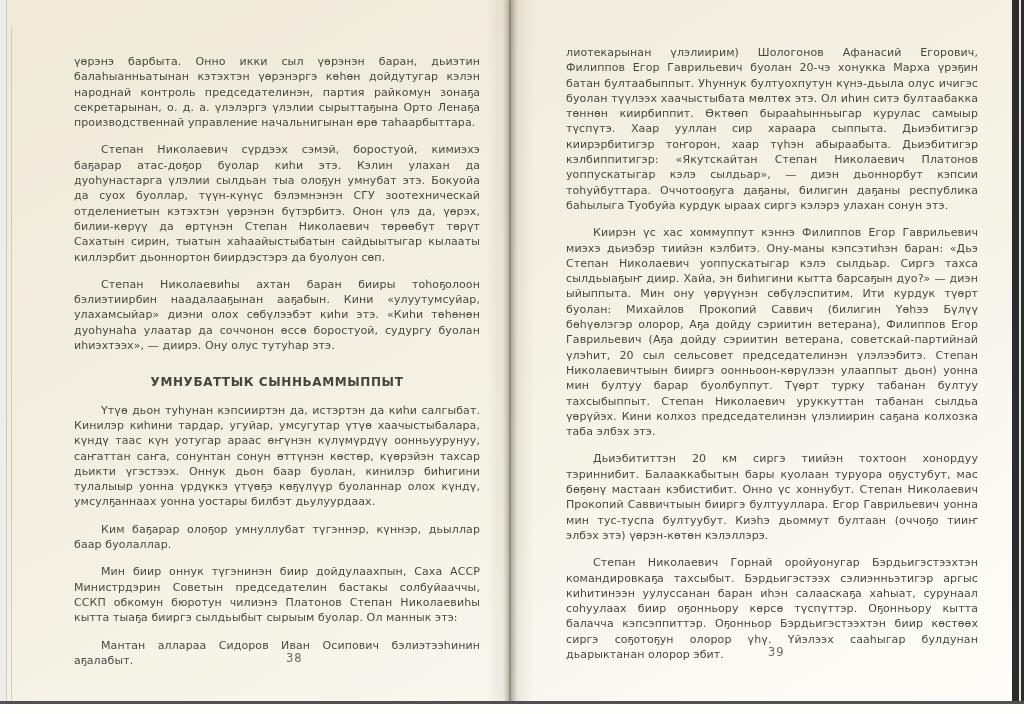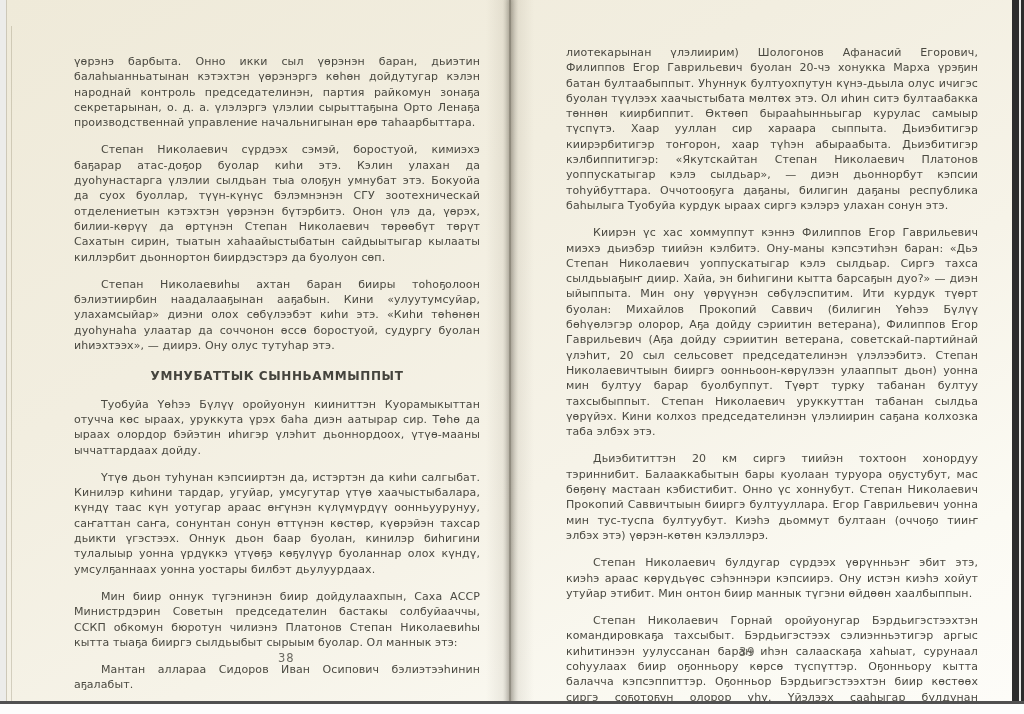--- a/index.html
+++ b/index.html
@@ -61,56 +61,55 @@
     line-height:15.3px;
     text-align:justify;
     letter-spacing:0.1px;
   }
   .left-col{left:62px;top:42px;width:430px;}
   .right-col{left:554px;top:33px;width:436px;}
   .page-col p{margin:12px;text-indent:27px;}
   .page-col p.noindent{text-indent:0;}
   .section-heading{
     font-size:12px;font-weight:bold;text-align:center;
-    letter-spacing:0.6px;margin:16px 0 8px;color:#45443d;
+    letter-spacing:0.6px;margin:22px 0 8px;color:#45443d;
   }
   .pagenum{
     position:absolute;font-size:11.5px;color:#6b6a62;letter-spacing:1px;
   }
-  .pagenum-left{left:278px;top:651px;}
-  .pagenum-right{left:739px;top:645px;}
+  .pagenum-left{left:286px;top:651px;}
+  .pagenum-right{left:768px;top:645px;}
 </style>
 </head>
 <body>
 
 <div class="scan">
   <div class="paper"></div>
 
   <div class="edge-left"></div>
   <div class="edge-left-line2"></div>
   <div class="spine"></div>
   <div class="spine-crease"></div>
 
   <div class="page-col left-col">
     <p class="noindent">үөрэнэ барбыта. Онно икки сыл үөрэнэн баран, дьиэтин балаһыанньатынан кэтэхтэн үөрэнэргэ көһөн дойдутугар кэлэн народнай контроль председателинэн, партия райкомун зонаҕа секретарынан, о. д. а. үлэлэргэ үлэлии сырыттаҕына Орто Ленаҕа производственнай управление начальнигынан өрө таһаарбыттара.</p>
     <p>Степан Николаевич сүрдээх сэмэй, боростуой, кимиэхэ баҕарар атас-доҕор буолар киһи этэ. Кэлин улахан да дуоһунастарга үлэлии сылдьан тыа олоҕун умнубат этэ. Бокуойа да суох буоллар, түүн-күнүс бэлэмнэнэн СГУ зоотехническай отделениетын кэтэхтэн үөрэнэн бүтэрбитэ. Онон үлэ да, үөрэх, билии-көрүү да өртүнэн Степан Николаевич төрөөбүт төрүт Сахатын сирин, тыатын хаһаайыстыбатын сайдыытыгар кылааты киллэрбит дьоннортон биирдэстэрэ да буолуон сөп.</p>
     <p>Степан Николаевиһы ахтан баран бииры тоһоҕолоон бэлиэтиирбин наадалааҕынан ааҕабын. Кини «улуутумсуйар, улахамсыйар» диэни олох сөбүлээбэт киһи этэ. «Киһи төһөнөн дуоһунаһа улаатар да соччонон өссө боростуой, судургу буолан иһиэхтээх», — диирэ. Ону олус тутуһар этэ.</p>
     <h2 class="section-heading">УМНУБАТТЫК СЫННЬАММЫППЫТ</h2>
-    <p>Туобуйа Үөһээ Бүлүү оройуонун кииниттэн Куорамыкыттан отучча көс ыраах, уруккута үрэх баһа диэн аатырар сир. Төһө да ыраах олордор бэйэтин иһигэр үлэһит дьоннордоох, үтүө-мааны ыччаттардаах дойду.</p>
     <p>Үтүө дьон туһунан кэпсииртэн да, истэртэн да киһи салгыбат. Кинилэр киһини тардар, угуйар, умсугутар үтүө хаачыстыбалара, күндү таас күн уотугар араас өҥүнэн күлүмүрдүү оонньуурунуу, саҥаттан саҥа, сонунтан сонун өттүнэн көстөр, күөрэйэн тахсар дьикти үгэстээх. Оннук дьон баар буолан, кинилэр биһигини тулалыыр уонна үрдүккэ үтүөҕэ көҕүлүүр буоланнар олох күндү, умсулҕаннаах уонна уостары билбэт дьулуурдаах.</p>
+    <p>Ким баҕарар олоҕор умнуллубат түгэннэр, күннэр, дьыллар баар буолаллар.</p>
     <p>Мин биир оннук түгэнинэн биир дойдулаахпын, Саха АССР Министрдэрин Советын председателин бастакы солбуйааччы, ССКП обкомун бюротун чилиэнэ Платонов Степан Николаевиһы кытта тыаҕа бииргэ сылдьыбыт сырыым буолар. Ол маннык этэ:</p>
     <p>Мантан аллараа Сидоров Иван Осипович бэлиэтээһинин аҕалабыт.</p>
   </div>
   <div class="pagenum pagenum-left">38</div>
 
   <div class="page-col right-col">
     <p class="noindent">лиотекарынан үлэлиирим) Шологонов Афанасий Егорович, Филиппов Егор Гаврильевич буолан 20-чэ хонукка Марха үрэҕин батан бултаабыппыт. Уһуннук бултуохпутун күнэ-дьыла олус ичигэс буолан түүлээх хаачыстыбата мөлтөх этэ. Ол иһин ситэ бултаабакка төннөн киирбиппит. Өктөөп бырааһынньыгар курулас самыыр түспүтэ. Хаар ууллан сир хараара сыппыта. Дьиэбитигэр киирэрбитигэр тоҥорон, хаар түһэн абыраабыта. Дьиэбитигэр кэлбиппитигэр: «Якутскайтан Степан Николаевич Платонов уоппускатыгар кэлэ сылдьар», — диэн дьоннорбут кэпсии тоһуйбуттара. Оччотооҕуга даҕаны, билигин даҕаны республика баһылыга Туобуйа курдук ыраах сиргэ кэлэрэ улахан сонун этэ.</p>
     <p>Киирэн үс хас хоммуппут кэннэ Филиппов Егор Гаврильевич миэхэ дьиэбэр тиийэн кэлбитэ. Ону-маны кэпсэтиһэн баран: «Дьэ Степан Николаевич уоппускатыгар кэлэ сылдьар. Сиргэ тахса сылдьыаҕыҥ диир. Хайа, эн биһигини кытта барсаҕын дуо?» — диэн ыйыппыта. Мин ону үөрүүнэн сөбүлэспитим. Ити курдук түөрт буолан: Михайлов Прокопий Саввич (билигин Үөһээ Бүлүү бөһүөлэгэр олорор, Аҕа дойду сэриитин ветерана), Филиппов Егор Гаврильевич (Аҕа дойду сэриитин ветерана, советскай-партийнай үлэһит, 20 сыл сельсовет председателинэн үлэлээбитэ. Степан Николаевичтыын бииргэ оонньоон-көрүлээн улааппыт дьон) уонна мин бултуу барар буолбуппут. Түөрт турку табанан бултуу тахсыбыппыт. Степан Николаевич уруккуттан табанан сылдьа үөрүйэх. Кини колхоз председателинэн үлэлиирин саҕана колхозка таба элбэх этэ.</p>
     <p>Дьиэбититтэн 20 км сиргэ тиийэн тохтоон хонордуу тэриннибит. Балааккабытын бары куолаан туруора оҕустубут, мас бөҕөнү мастаан кэбистибит. Онно үс хоннубут. Степан Николаевич Прокопий Саввичтыын бииргэ бултууллара. Егор Гаврильевич уонна мин тус-туспа бултуубут. Киэһэ дьоммут бултаан (оччоҕо тииҥ элбэх этэ) үөрэн-көтөн кэлэллэрэ.</p>
-    <p>Степан Николаевич булдугар сүрдээх үөрүнньэҥ эбит этэ, киэһэ араас көрүдьүөс сэһэннэри кэпсиирэ. Ону истэн киэһэ хойут утуйар этибит. Мин онтон биир маннык түгэни өйдөөн хаалбыппын.</p>
     <p>Степан Николаевич Горнай оройуонугар Бэрдьигэстээхтэн командировкаҕа тахсыбыт. Бэрдьигэстээх сэлиэнньэтигэр аргыс киһитинээн уулуссанан баран иһэн салааскаҕа хаһыат, сурунаал соһуулаах биир оҕонньору көрсө түспүттэр. Оҕонньору кытта балачча кэпсэппиттэр. Оҕонньор Бэрдьигэстээхтэн биир көстөөх сиргэ соҕотоҕун олорор үһү. Үйэлээх сааһыгар булдунан дьарыктанан олорор эбит.</p>
   </div>
   <div class="pagenum pagenum-right">39</div>
 
   <div class="edge-right"></div>
   <div class="edge-right-sliver"></div>
   <div class="edge-bottom"></div>
 </div>
 
 </body></html>

